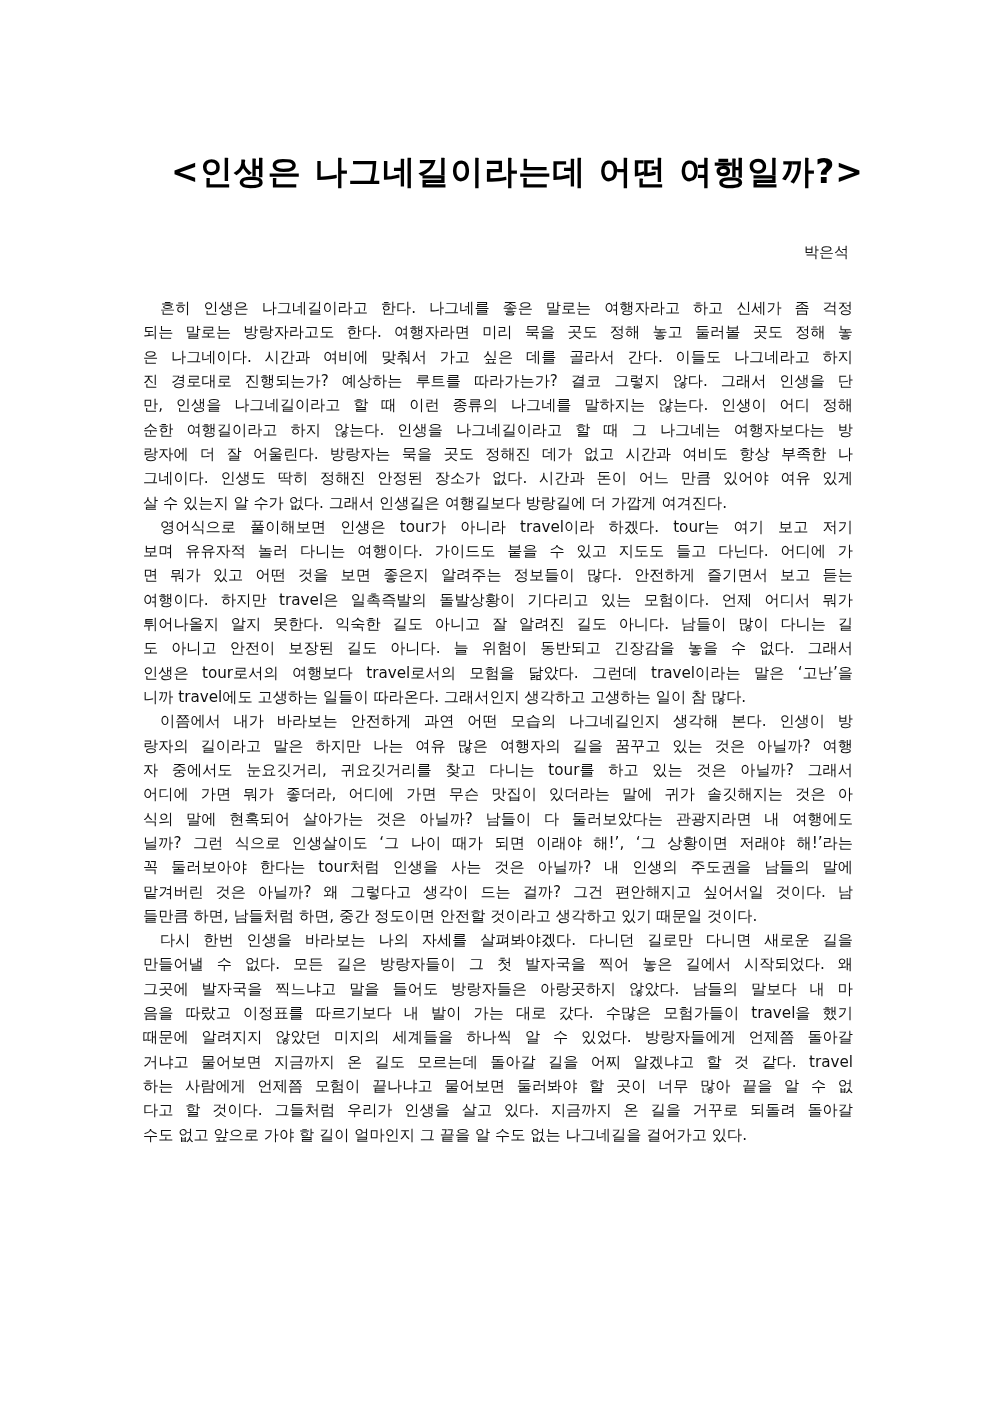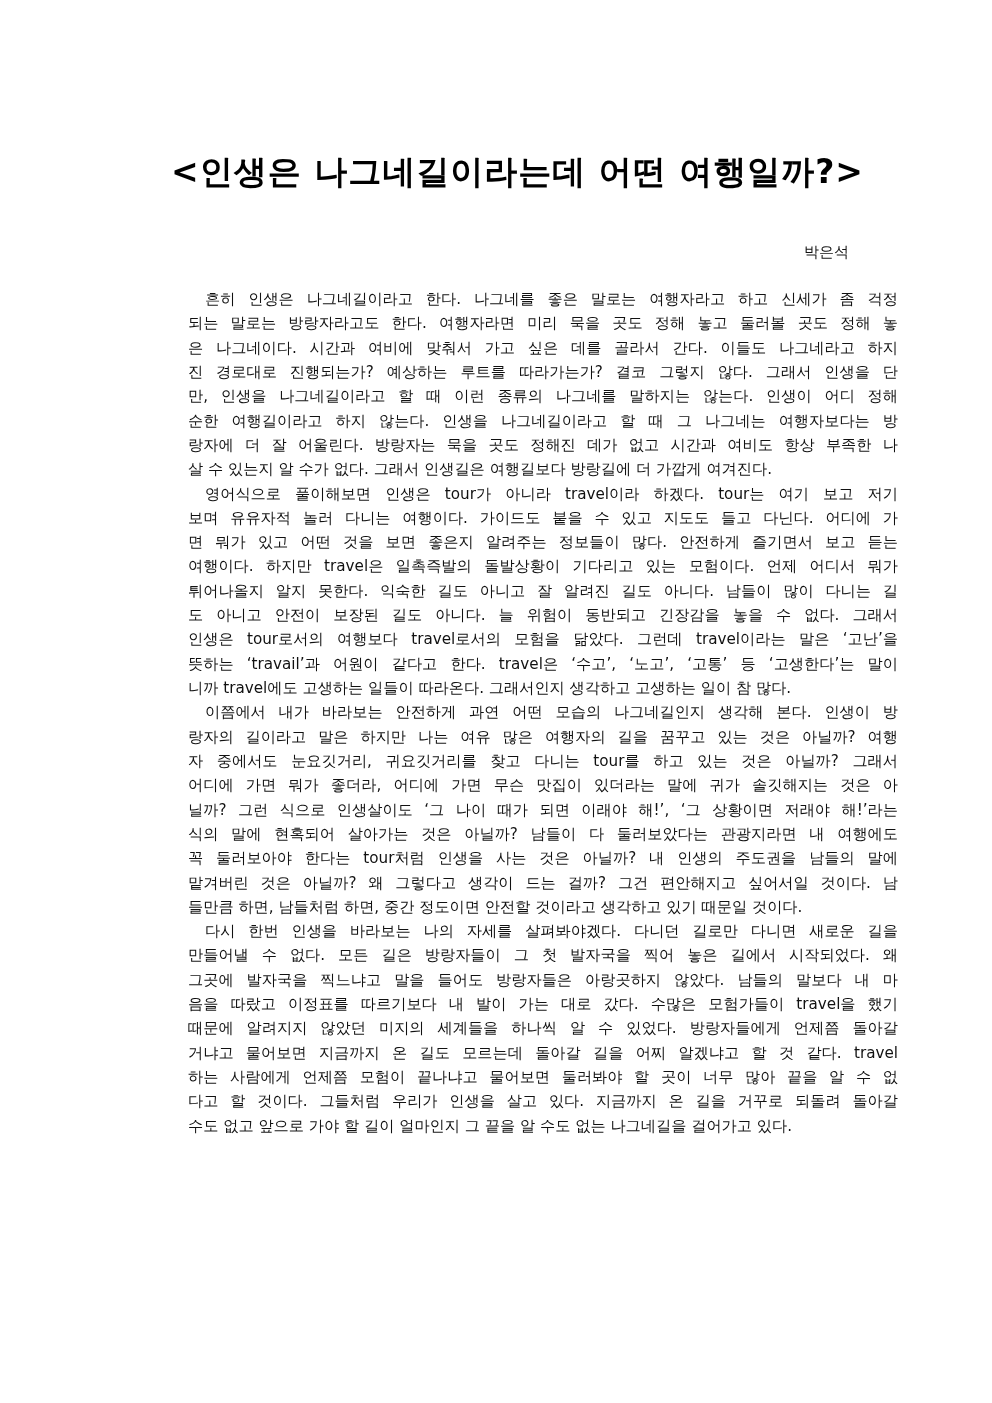--- a/index.html
+++ b/index.html
@@ -4,21 +4,21 @@
 <style>
   html, body { margin: 0; padding: 0; background: #ffffff; }
   body { width: 992px; height: 1403px; position: relative; overflow: hidden;
          font-family: "DejaVu Sans", "Liberation Sans", sans-serif; color: #111; }
   .page { position: absolute; left: 0; top: 0; width: 992px; height: 1403px; background: #fff; }
   .title { position: absolute; left: 0; width: 864px; top: 152px; text-align: right;
            font-family: "DejaVu Sans", sans-serif; font-weight: bold; font-size: 33px;
            letter-spacing: 1px; color: #000; line-height: 40px; }
   .author { position: absolute; right: 143px; top: 243px; font-size: 15px; color: #111;
             font-family: "DejaVu Sans", sans-serif; }
-  .body { position: absolute; left: 143px; top: 287px; width: 710px; margin-left: 45px; }
+  .body { position: absolute; left: 143px; top: 296px; width: 710px; }
   .line { display: block; height: 24.32px; line-height: 24.32px; font-size: 15.2px;
           white-space: nowrap; text-align: justify; text-align-last: justify; }
   .line.last { text-align-last: left; }
   .line.indent { padding-left: 17px; }
 </style>
 </head>
 <body>
 
 <div class="page">
   <div class="title">&lt;인생은 나그네길이라는데 어떤 여행일까?&gt;</div>
@@ -26,38 +26,38 @@
 
   <div class="body">
 
     <span class="line indent" style="">흔히 인생은 나그네길이라고 한다. 나그네를 좋은 말로는 여행자라고 하고 신세가 좀 걱정</span>
     <span class="line" style="">되는 말로는 방랑자라고도 한다. 여행자라면 미리 묵을 곳도 정해 놓고 둘러볼 곳도 정해 놓</span>
     <span class="line" style="">은 나그네이다. 시간과 여비에 맞춰서 가고 싶은 데를 골라서 간다. 이들도 나그네라고 하지</span>
     <span class="line" style="">진 경로대로 진행되는가? 예상하는 루트를 따라가는가? 결코 그렇지 않다. 그래서 인생을 단</span>
     <span class="line" style="">만, 인생을 나그네길이라고 할 때 이런 종류의 나그네를 말하지는 않는다. 인생이 어디 정해</span>
     <span class="line" style="">순한 여행길이라고 하지 않는다. 인생을 나그네길이라고 할 때 그 나그네는 여행자보다는 방</span>
     <span class="line" style="">랑자에 더 잘 어울린다. 방랑자는 묵을 곳도 정해진 데가 없고 시간과 여비도 항상 부족한 나</span>
+    <span class="line" style="">그네이다. 인생도 딱히 정해진 안정된 장소가 없다. 시간과 돈이 어느 만큼 있어야 여유 있게</span>
     <span class="line last" style="">살 수 있는지 알 수가 없다. 그래서 인생길은 여행길보다 방랑길에 더 가깝게 여겨진다.</span>
 
     <span class="line indent" style="">영어식으로 풀이해보면 인생은 tour가 아니라 travel이라 하겠다. tour는 여기 보고 저기</span>
     <span class="line" style="">보며 유유자적 놀러 다니는 여행이다. 가이드도 붙을 수 있고 지도도 들고 다닌다. 어디에 가</span>
     <span class="line" style="">면 뭐가 있고 어떤 것을 보면 좋은지 알려주는 정보들이 많다. 안전하게 즐기면서 보고 듣는</span>
     <span class="line" style="">여행이다. 하지만 travel은 일촉즉발의 돌발상황이 기다리고 있는 모험이다. 언제 어디서 뭐가</span>
     <span class="line" style="">튀어나올지 알지 못한다. 익숙한 길도 아니고 잘 알려진 길도 아니다. 남들이 많이 다니는 길</span>
     <span class="line" style="">도 아니고 안전이 보장된 길도 아니다. 늘 위험이 동반되고 긴장감을 놓을 수 없다. 그래서</span>
     <span class="line" style="">인생은 tour로서의 여행보다 travel로서의 모험을 닮았다. 그런데 travel이라는 말은 ‘고난’을</span>
-    <span class="line" style="">뜻하는 ‘travail’과 어원이 같다고 한다. travel은 ‘수고’, ‘노고’, ‘고통’ 등 ‘고생한다’는 말이</span>
     <span class="line last" style="">니까 travel에도 고생하는 일들이 따라온다. 그래서인지 생각하고 고생하는 일이 참 많다.</span>
 
     <span class="line indent" style="">이쯤에서 내가 바라보는 안전하게 과연 어떤 모습의 나그네길인지 생각해 본다. 인생이 방</span>
     <span class="line" style="">랑자의 길이라고 말은 하지만 나는 여유 많은 여행자의 길을 꿈꾸고 있는 것은 아닐까? 여행</span>
     <span class="line" style="">자 중에서도 눈요깃거리, 귀요깃거리를 찾고 다니는 tour를 하고 있는 것은 아닐까? 그래서</span>
     <span class="line" style="">어디에 가면 뭐가 좋더라, 어디에 가면 무슨 맛집이 있더라는 말에 귀가 솔깃해지는 것은 아</span>
+    <span class="line" style="">식의 말에 현혹되어 살아가는 것은 아닐까? 남들이 다 둘러보았다는 관광지라면 내 여행에도</span>
     <span class="line" style="">닐까? 그런 식으로 인생살이도 ‘그 나이 때가 되면 이래야 해!’, ‘그 상황이면 저래야 해!’라는</span>
-    <span class="line" style="">식의 말에 현혹되어 살아가는 것은 아닐까? 남들이 다 둘러보았다는 관광지라면 내 여행에도</span>
     <span class="line" style="">꼭 둘러보아야 한다는 tour처럼 인생을 사는 것은 아닐까? 내 인생의 주도권을 남들의 말에</span>
     <span class="line" style="">맡겨버린 것은 아닐까? 왜 그렇다고 생각이 드는 걸까? 그건 편안해지고 싶어서일 것이다. 남</span>
     <span class="line last" style="">들만큼 하면, 남들처럼 하면, 중간 정도이면 안전할 것이라고 생각하고 있기 때문일 것이다.</span>
 
     <span class="line indent" style="">다시 한번 인생을 바라보는 나의 자세를 살펴봐야겠다. 다니던 길로만 다니면 새로운 길을</span>
     <span class="line" style="">만들어낼 수 없다. 모든 길은 방랑자들이 그 첫 발자국을 찍어 놓은 길에서 시작되었다. 왜</span>
     <span class="line" style="">그곳에 발자국을 찍느냐고 말을 들어도 방랑자들은 아랑곳하지 않았다. 남들의 말보다 내 마</span>
     <span class="line" style="">음을 따랐고 이정표를 따르기보다 내 발이 가는 대로 갔다. 수많은 모험가들이 travel을 했기</span>
     <span class="line" style="">때문에 알려지지 않았던 미지의 세계들을 하나씩 알 수 있었다. 방랑자들에게 언제쯤 돌아갈</span>
     <span class="line" style="">거냐고 물어보면 지금까지 온 길도 모르는데 돌아갈 길을 어찌 알겠냐고 할 것 같다. travel</span>

